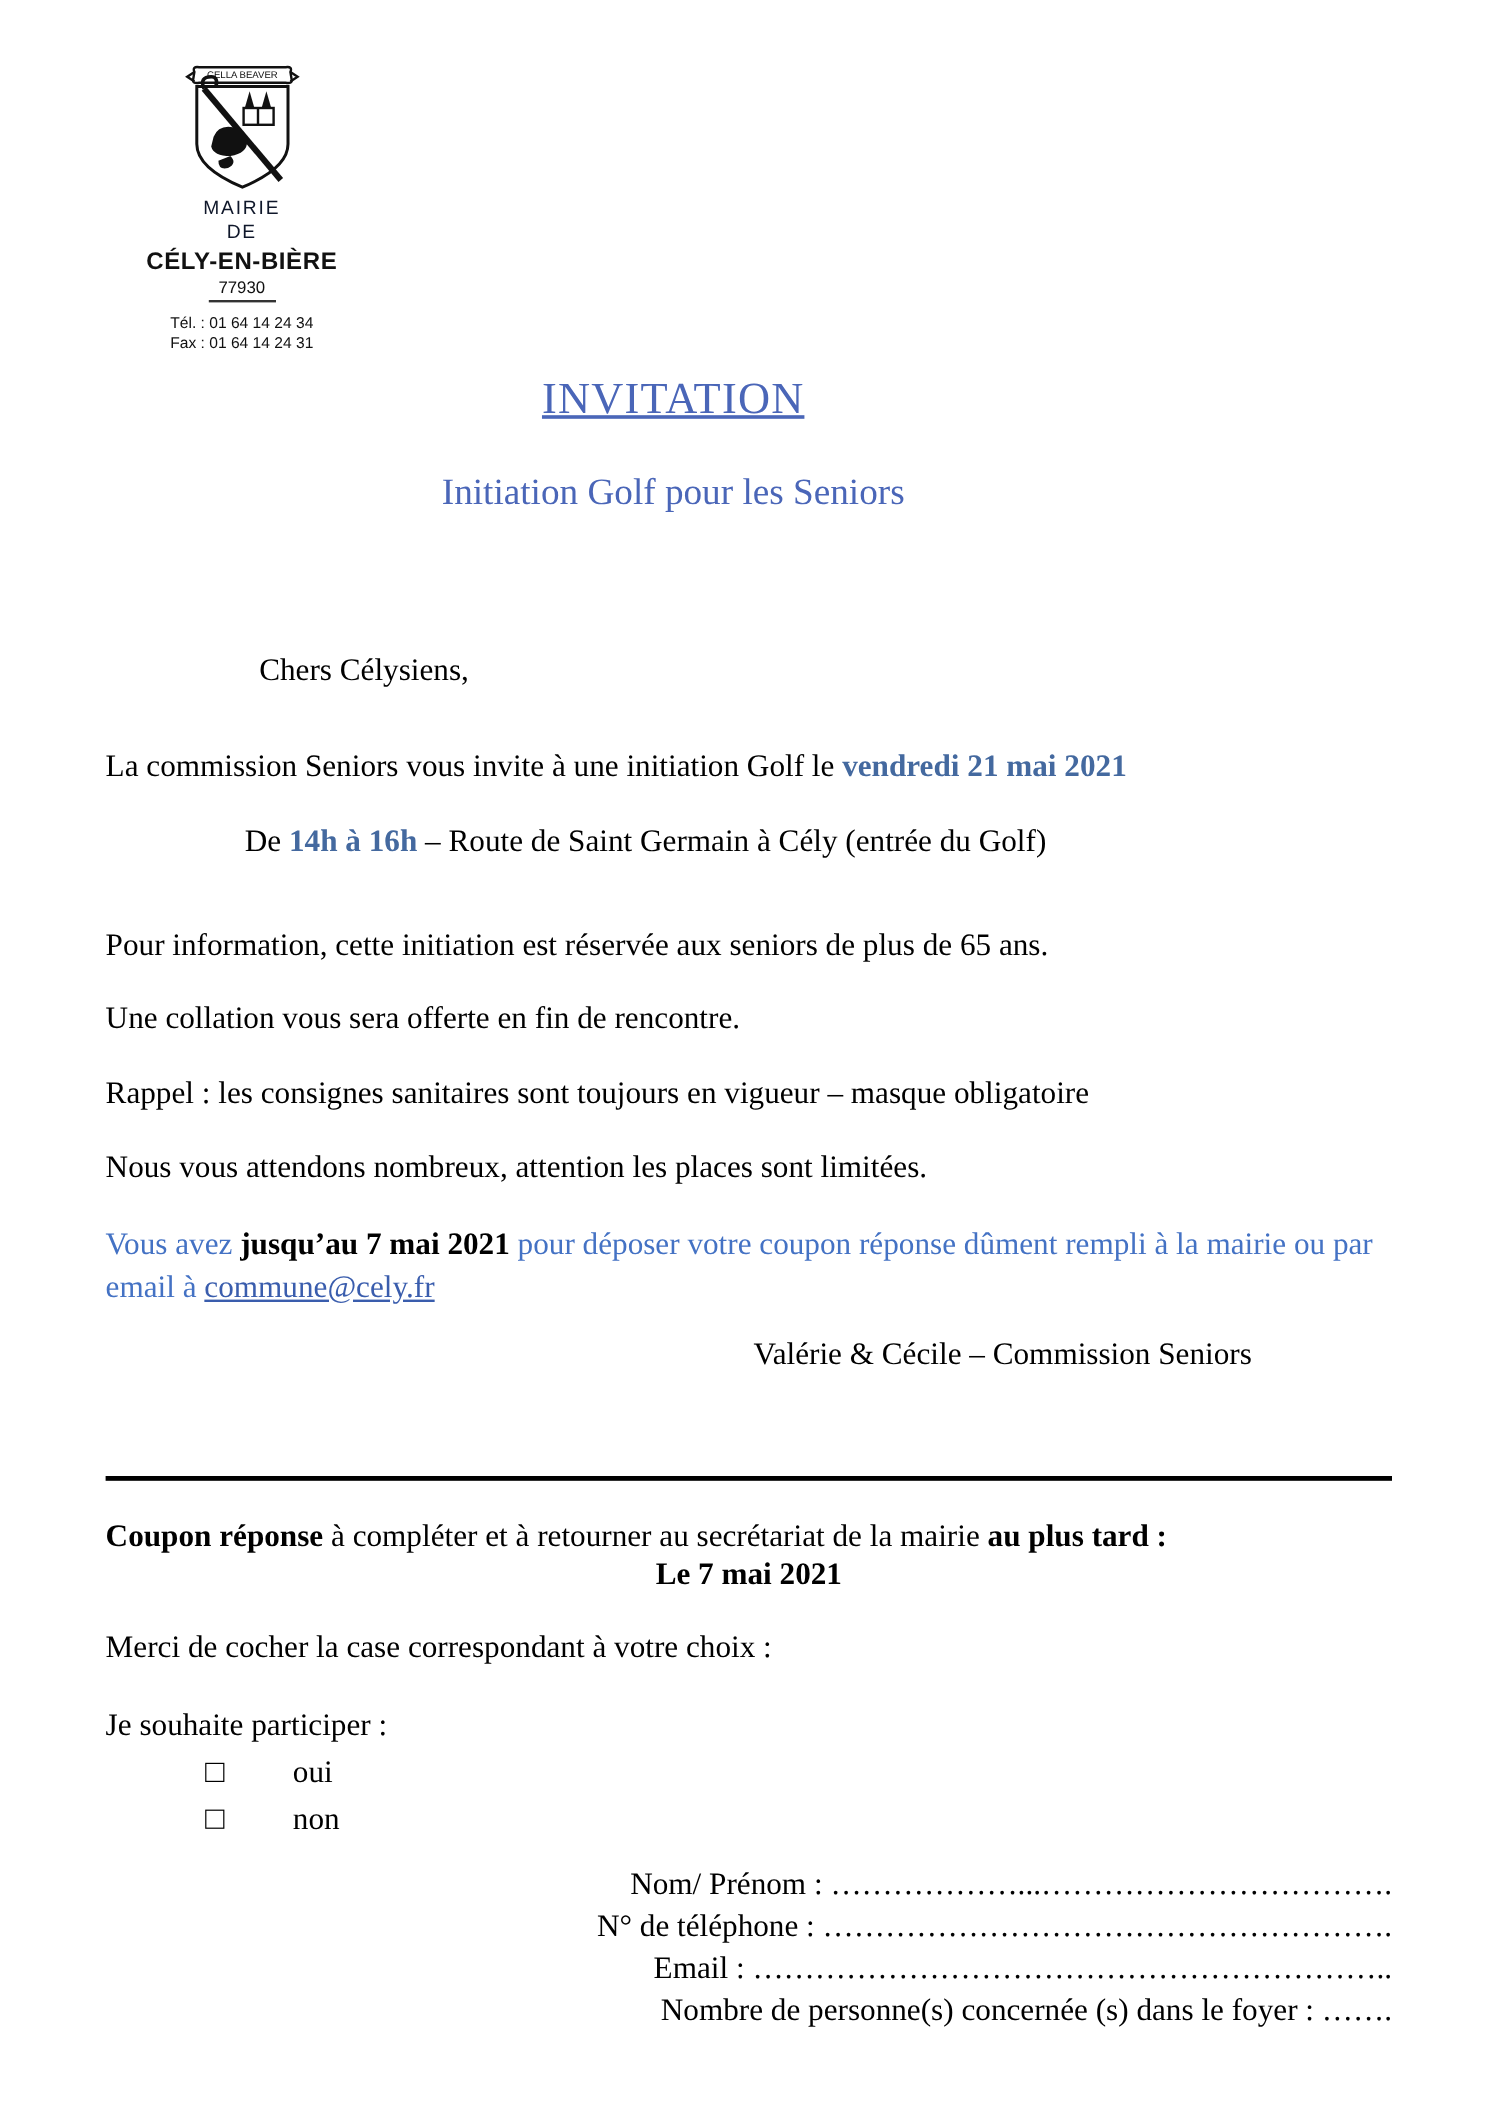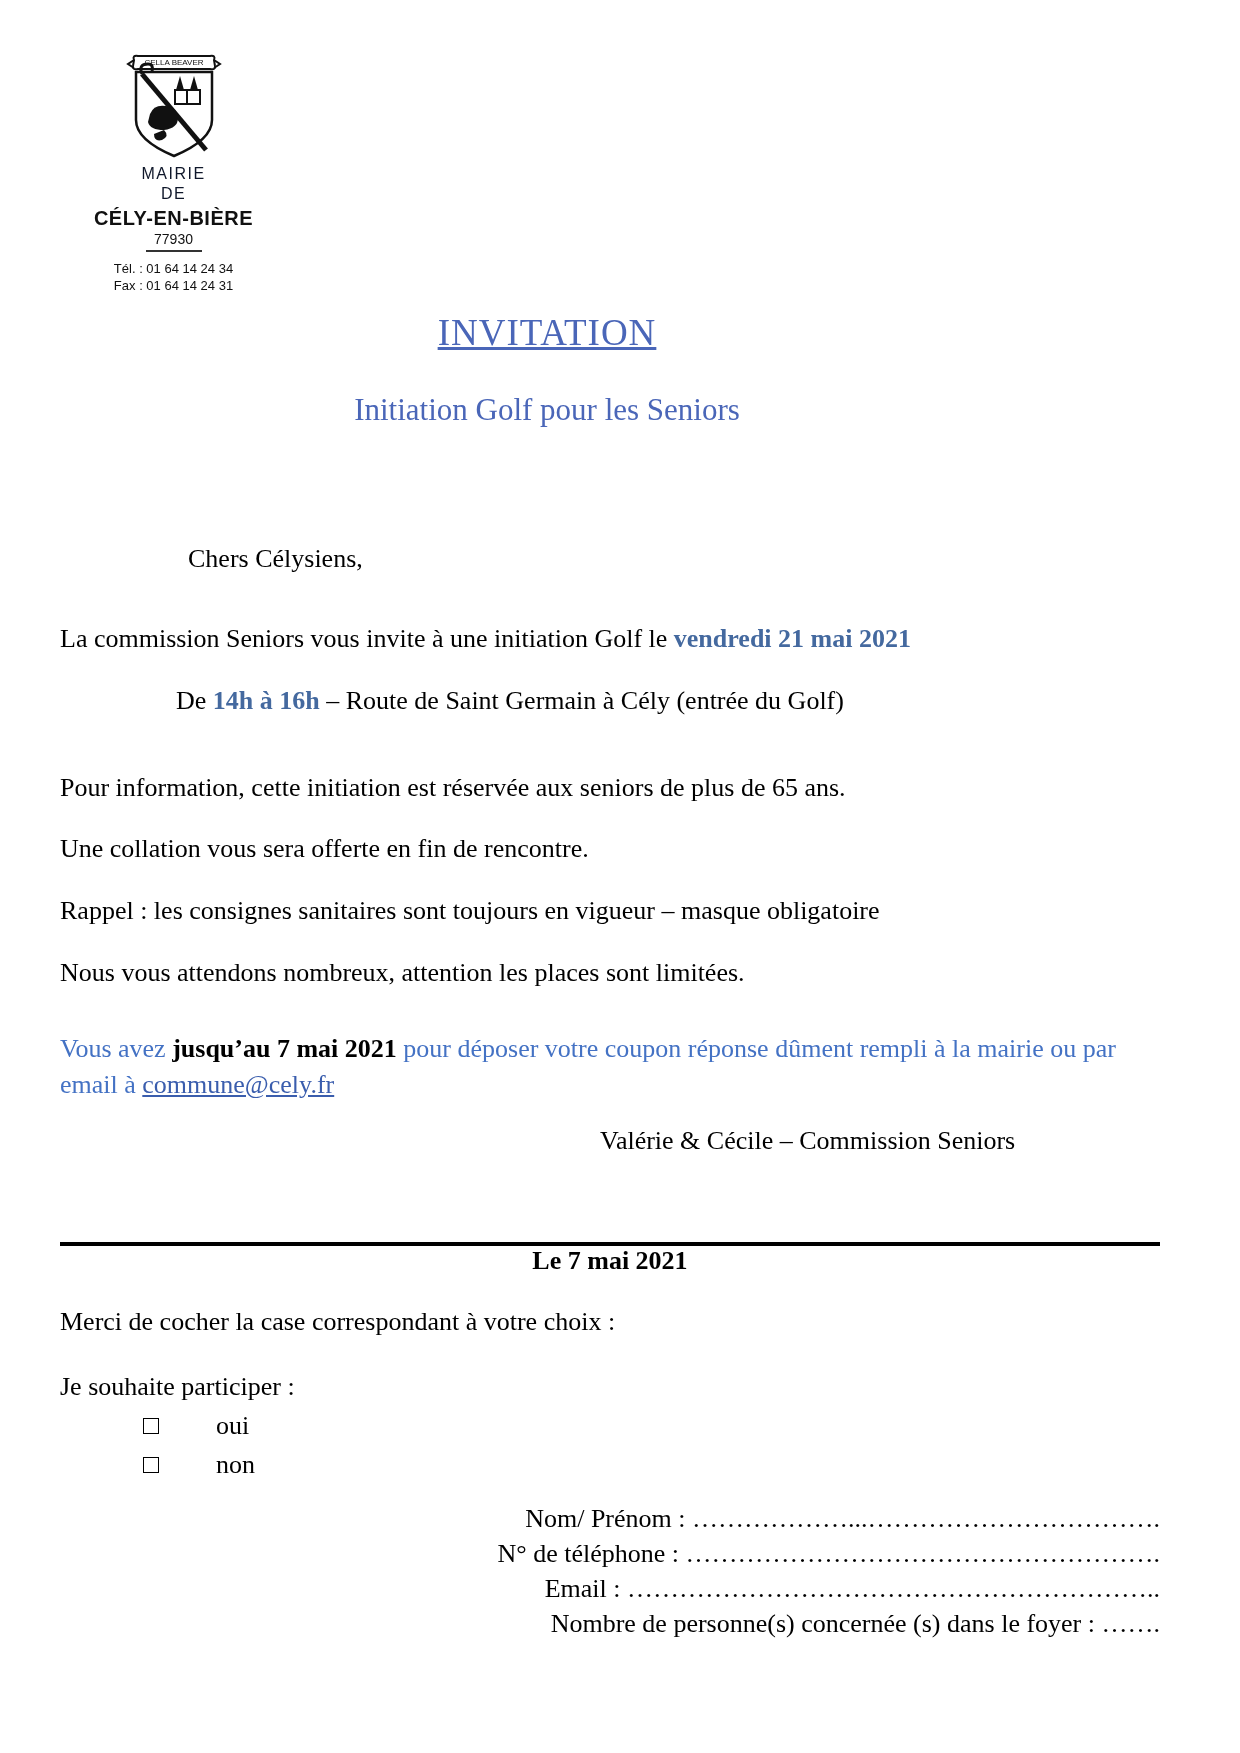--- a/index.html
+++ b/index.html
@@ -1,20 +1,20 @@
 <!DOCTYPE html>
 <html><head>
 <meta charset="utf-8">
 <style>
   html,body{margin:0;padding:0;background:#ffffff;}
   .page{
     position:relative;
     width:1240px;height:1753px;
     box-sizing:border-box;
-    padding:52px 80px 0 60px;
+    padding:52px 80px 0 88px;
     background:#fff;
     font-family:"Liberation Serif", serif;
     font-size:26px;color:#000;
     overflow:hidden;
   }
   
   .letterhead{width:215px;text-align:center;font-family:"Liberation Sans", sans-serif;margin-left:6px;}
   .crest{display:block;margin:0 auto;}
   .mairie-line{font-size:16px;letter-spacing:1.5px;color:#0f172a;line-height:1.25;}
   .org-name{font-size:20px;font-weight:bold;letter-spacing:.5px;margin-top:3px;color:#111;}
@@ -26,21 +26,21 @@
   .main-title{margin-top:16px;font-size:37px;color:#4a66b8;letter-spacing:1px;text-decoration:underline;}
   .subtitle{margin-top:38px;font-size:31px;color:#4a66b8;}
   
   p{margin:0;line-height:1.18;}
   .salutation{margin-top:116px;margin-left:128px;}
   .p-invite{margin-top:50px;}
   .p-schedule{margin-top:31px;margin-left:116px;}
   .p-info{margin-top:56px;}
   .p-std{margin-top:31px;}
   .hl{color:#44699f;font-weight:bold;}
-  .p-deadline{margin-top:43px;color:#4472c4;line-height:1.35;max-width:1085px;}
+  .p-deadline{margin-top:31px;color:#4472c4;line-height:1.35;max-width:1085px;}
   .p-deadline .bold-black{color:#000;font-weight:bold;}
   .email-link{color:#3a5dad;text-decoration:underline;cursor:pointer;}
   .signature{margin-top:24px;margin-left:540px;}
   
   .rule{height:4px;background:#000;margin-top:86px;width:100%;}
   
   .coupon-header{margin-top:28px;line-height:1.35;}
   .coupon-date{text-align:center;font-weight:bold;}
   .coupon-instruction{margin-top:30px;}
   .participate{margin-top:34px;}
@@ -102,20 +102,21 @@
   <p class="p-std">Une collation vous sera offerte en fin de rencontre.</p>
   <p class="p-std">Rappel : les consignes sanitaires sont toujours en vigueur – masque obligatoire</p>
   <p class="p-std">Nous vous attendons nombreux, attention les places sont limitées.</p>
 
   <p class="p-deadline"><span>Vous avez </span><span class="bold-black">jusqu’au 7 mai 2021</span><span> pour déposer votre coupon réponse dûment rempli à la mairie ou par email à </span><span class="email-link">commune@cely.fr</span></p>
 
   <p class="signature">Valérie &amp; Cécile – Commission Seniors</p>
 
   <div class="rule"></div>
 
+  <p class="coupon-header"><b>Coupon réponse</b><span> à compléter et à retourner au secrétariat de la mairie </span><b>au plus tard :</b></p>
   <p class="coupon-date">Le 7 mai 2021</p>
 
   <p class="coupon-instruction">Merci de cocher la case correspondant à votre choix :</p>
 
   <p class="participate">Je souhaite participer :</p>
 
   <div class="option-row">
     <span class="checkbox"></span>
     <span class="option-label">oui</span>
   </div>

